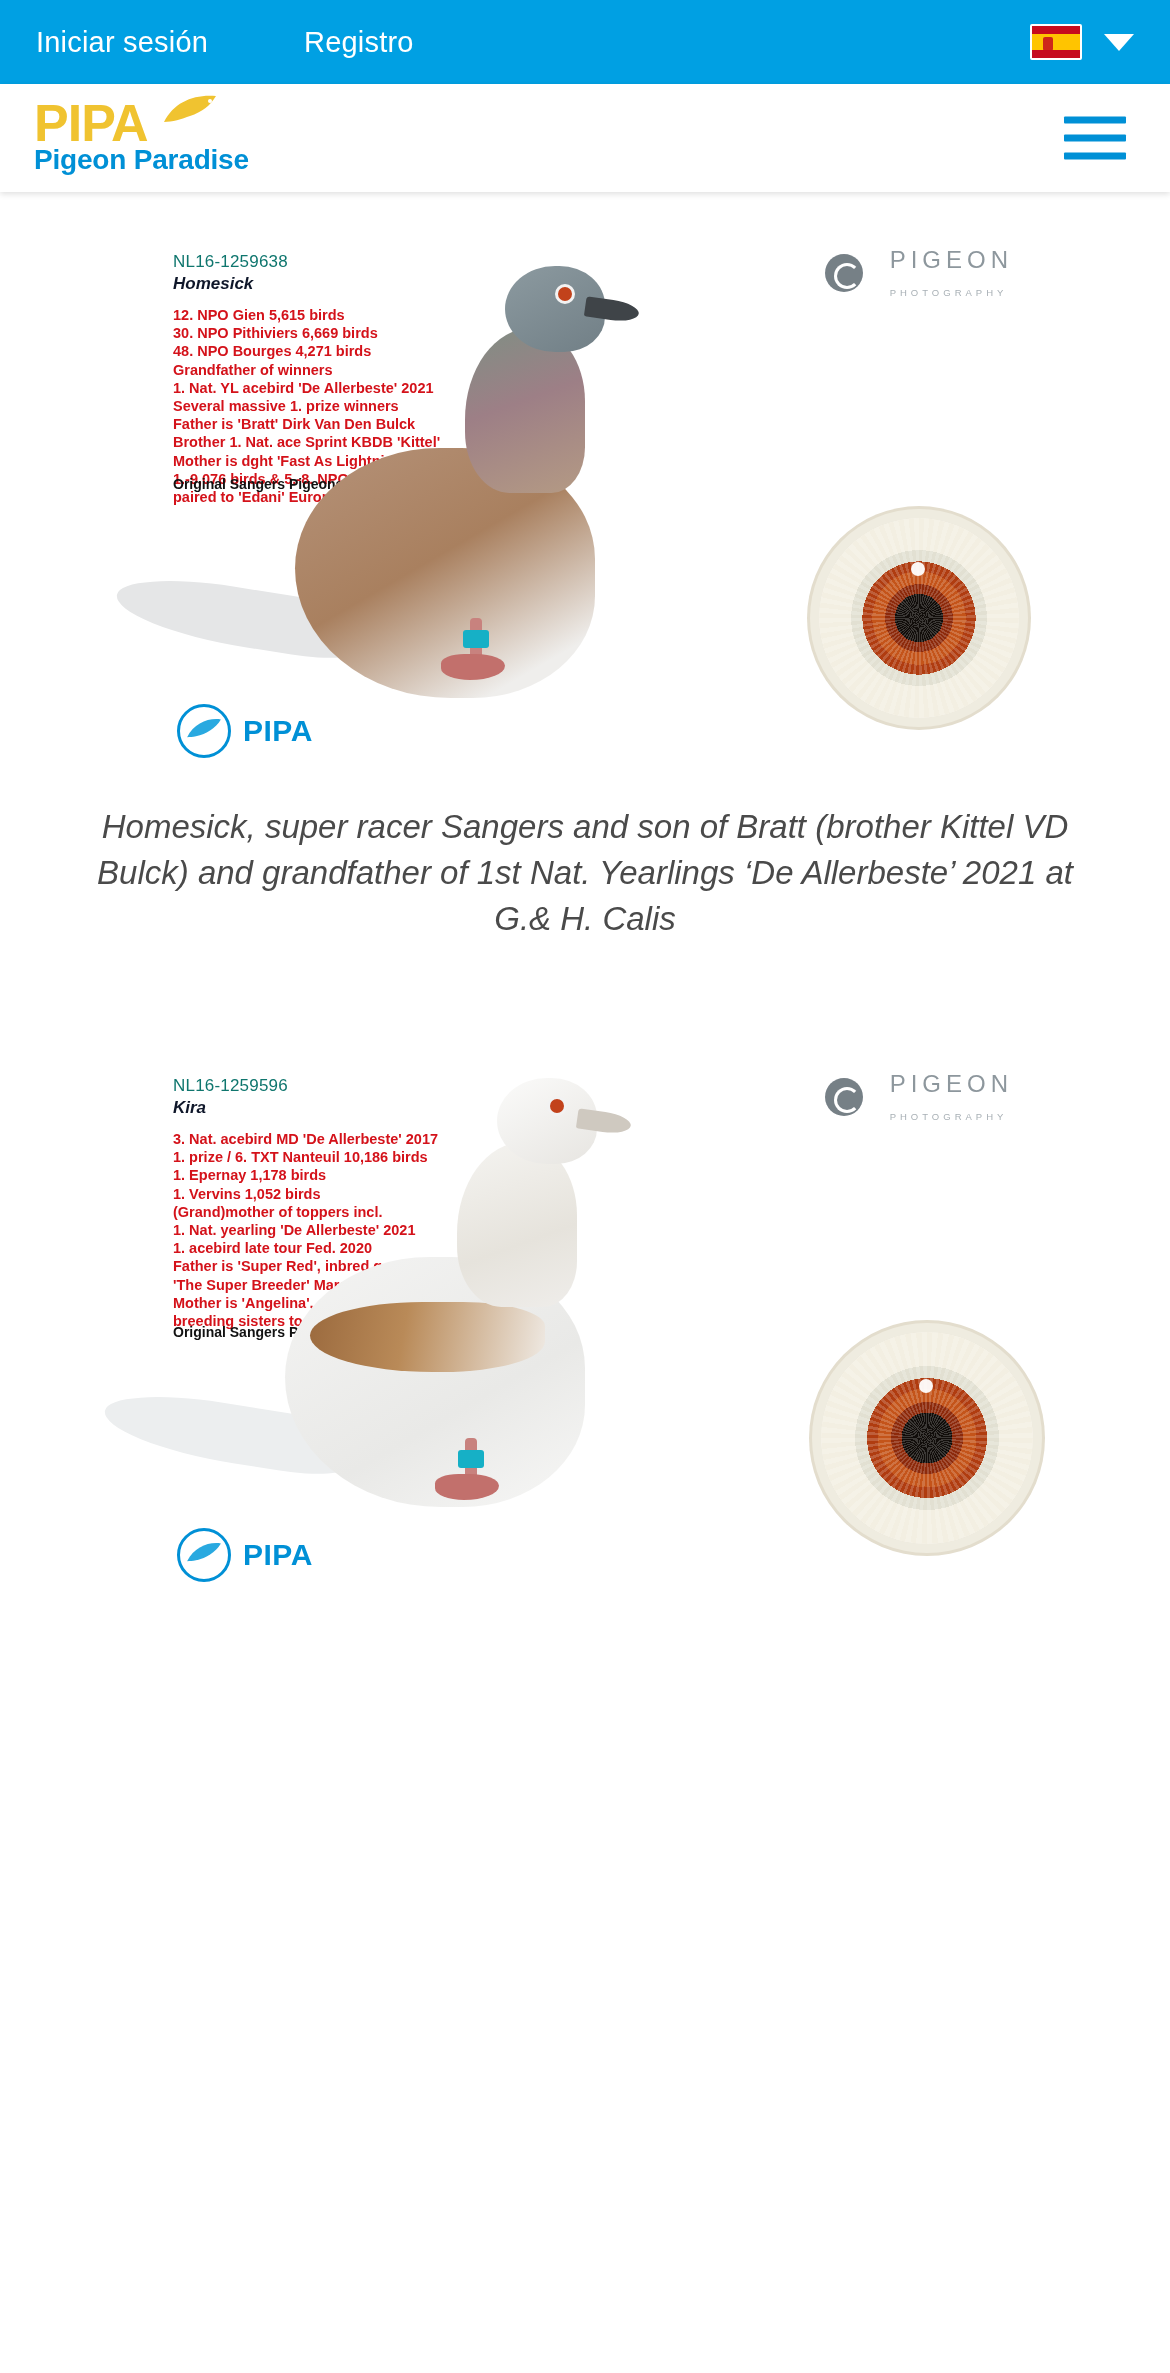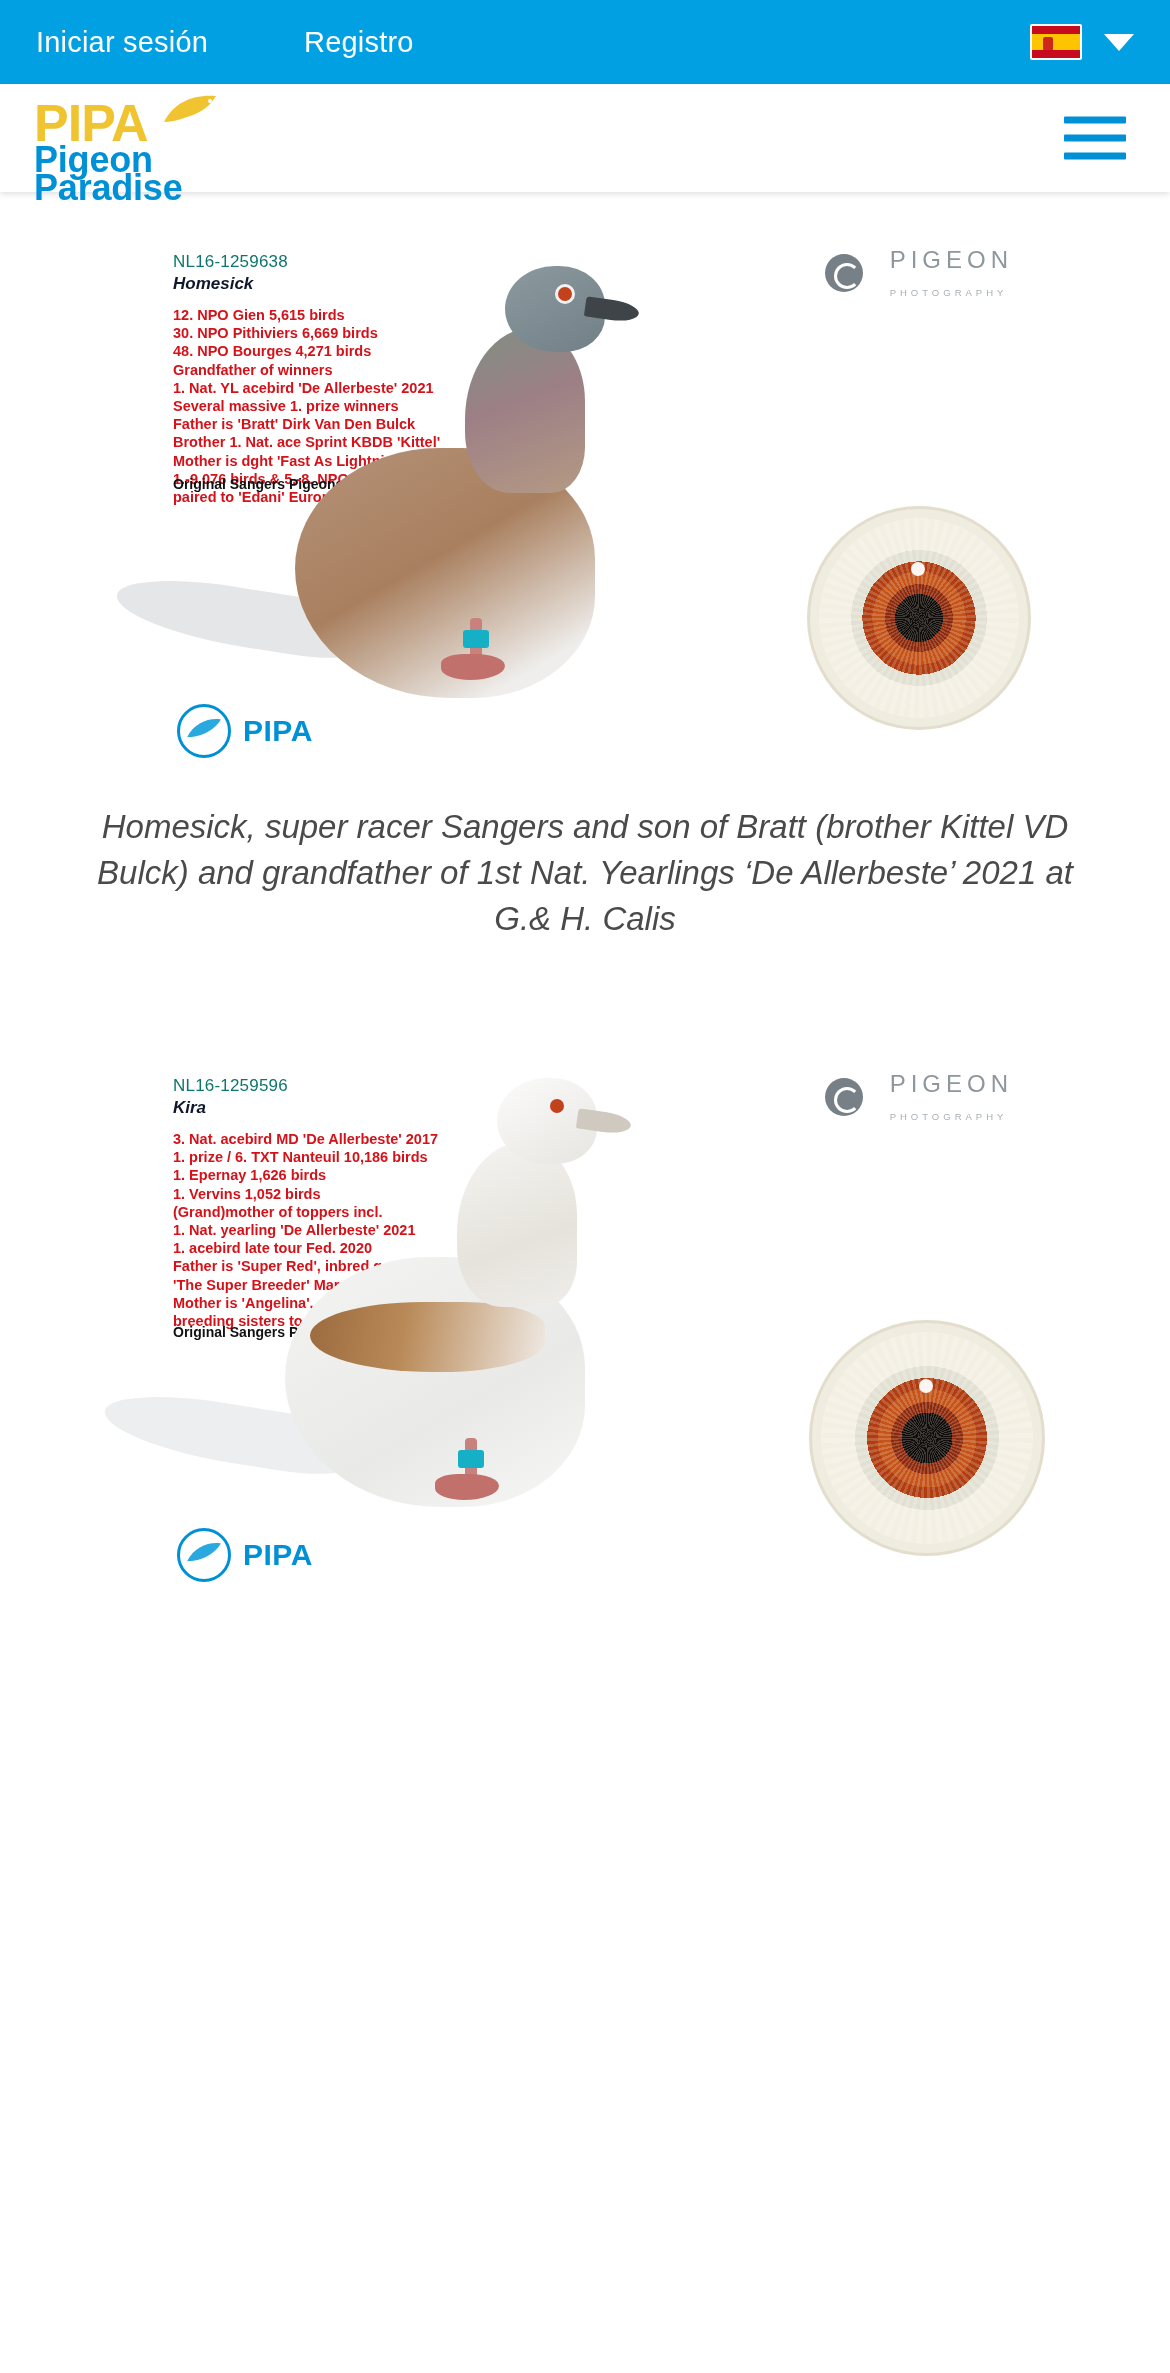--- a/index.html
+++ b/index.html
@@ -77,21 +77,21 @@
   .logo { position: relative; width: 270px; height: 84px; }
   .logo-pipa {
     font-size: 52px;
     font-weight: bold;
     color: #f0c330;
     letter-spacing: -1px;
     line-height: 54px;
     font-family: "Liberation Sans", sans-serif;
   }
   .logo-sub {
-    font-size: 36px;
+    font-size: 28px;
     font-weight: bold;
     color: #0090d6;
     line-height: 28px;
     margin-top: -4px;
     letter-spacing: -.2px;
   }
   .logo-bird {
     position: absolute;
     right: 78px;
     top: -4px;
@@ -430,21 +430,21 @@
   <div class="figure">
     <div class="photo-card">
       <div class="photo-inner">
 
         <div class="ped-ring">NL16-1259596</div>
         <div class="ped-name">Kira</div>
 
         <div class="ped-lines">
           <div>3. Nat. acebird MD 'De Allerbeste' 2017</div>
           <div>1. prize / 6. TXT Nanteuil 10,186 birds</div>
-          <div>1. Epernay 1,626 birds</div>
+          <div>1. Epernay 1,178 birds</div>
           <div>1. Vervins 1,052 birds</div>
           <div>(Grand)mother of toppers incl.</div>
           <div>1. Nat. yearling 'De Allerbeste' 2021</div>
           <div>1. acebird late tour Fed. 2020</div>
           <div>Father is 'Super Red', inbred g.son</div>
           <div>'The Super Breeder' Marcel Sangers</div>
           <div>Mother is 'Angelina', one of the best</div>
           <div>breeding sisters to 'Kittel' VD Bulck</div>
         </div>
 

